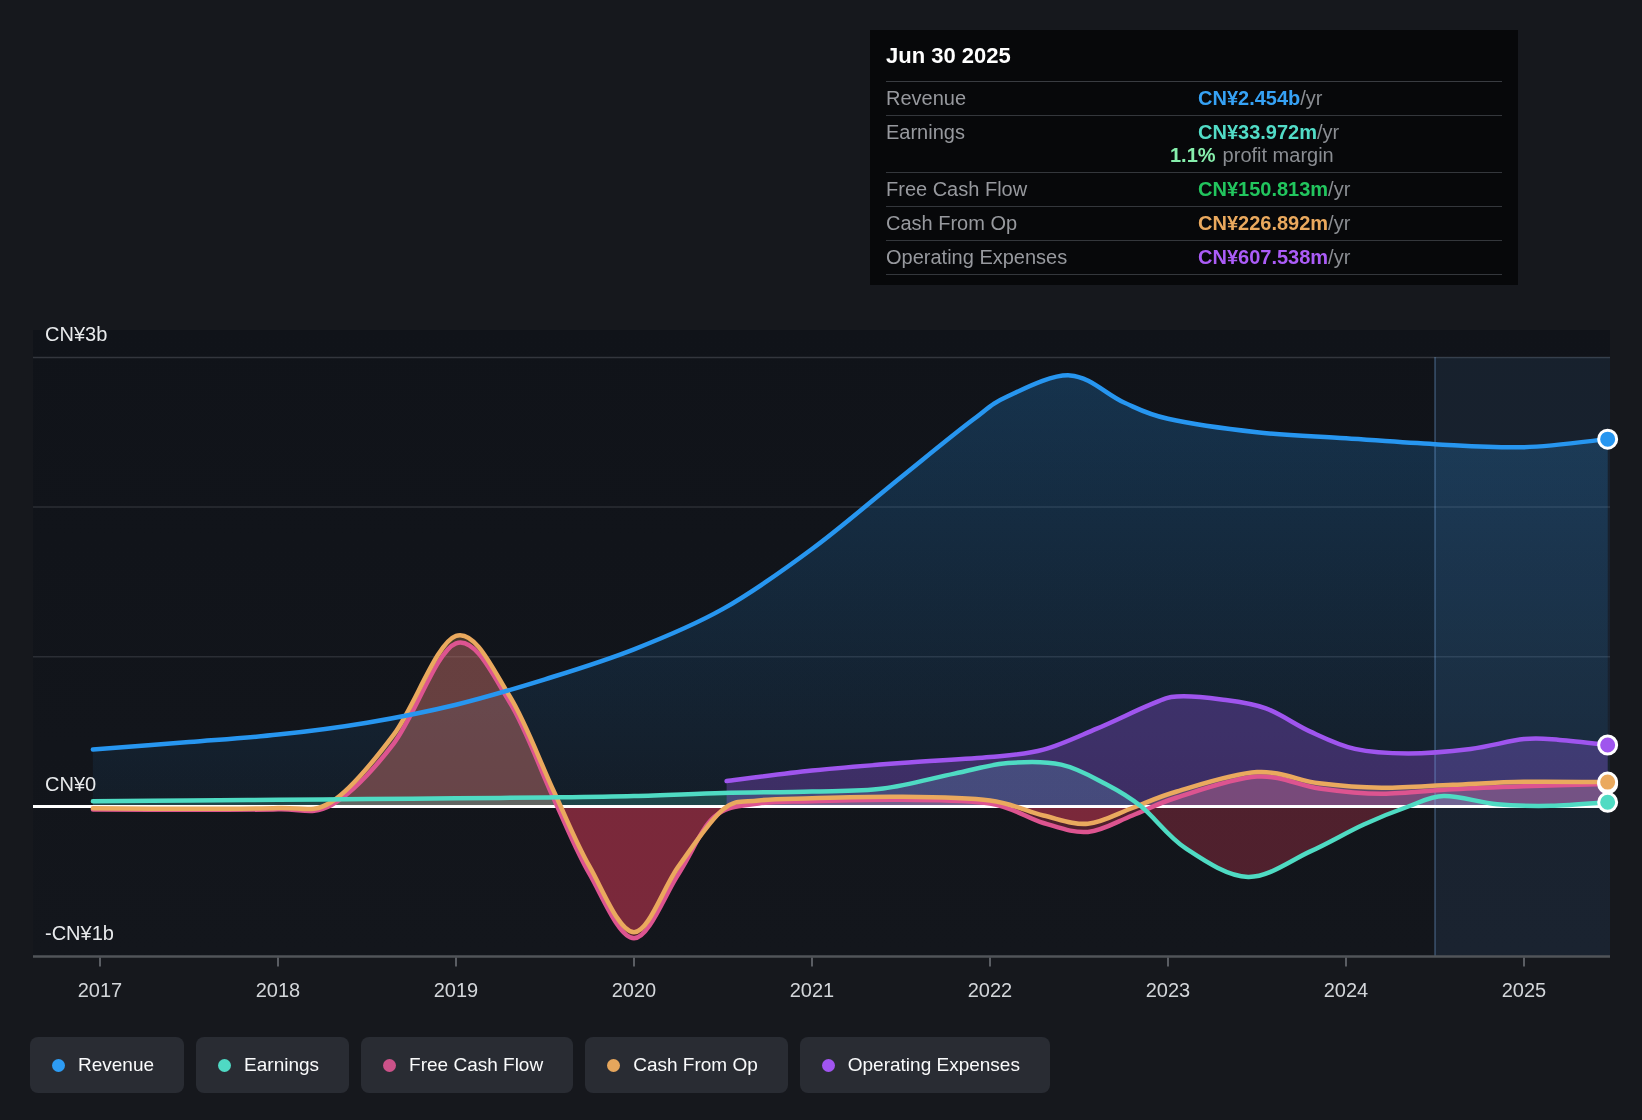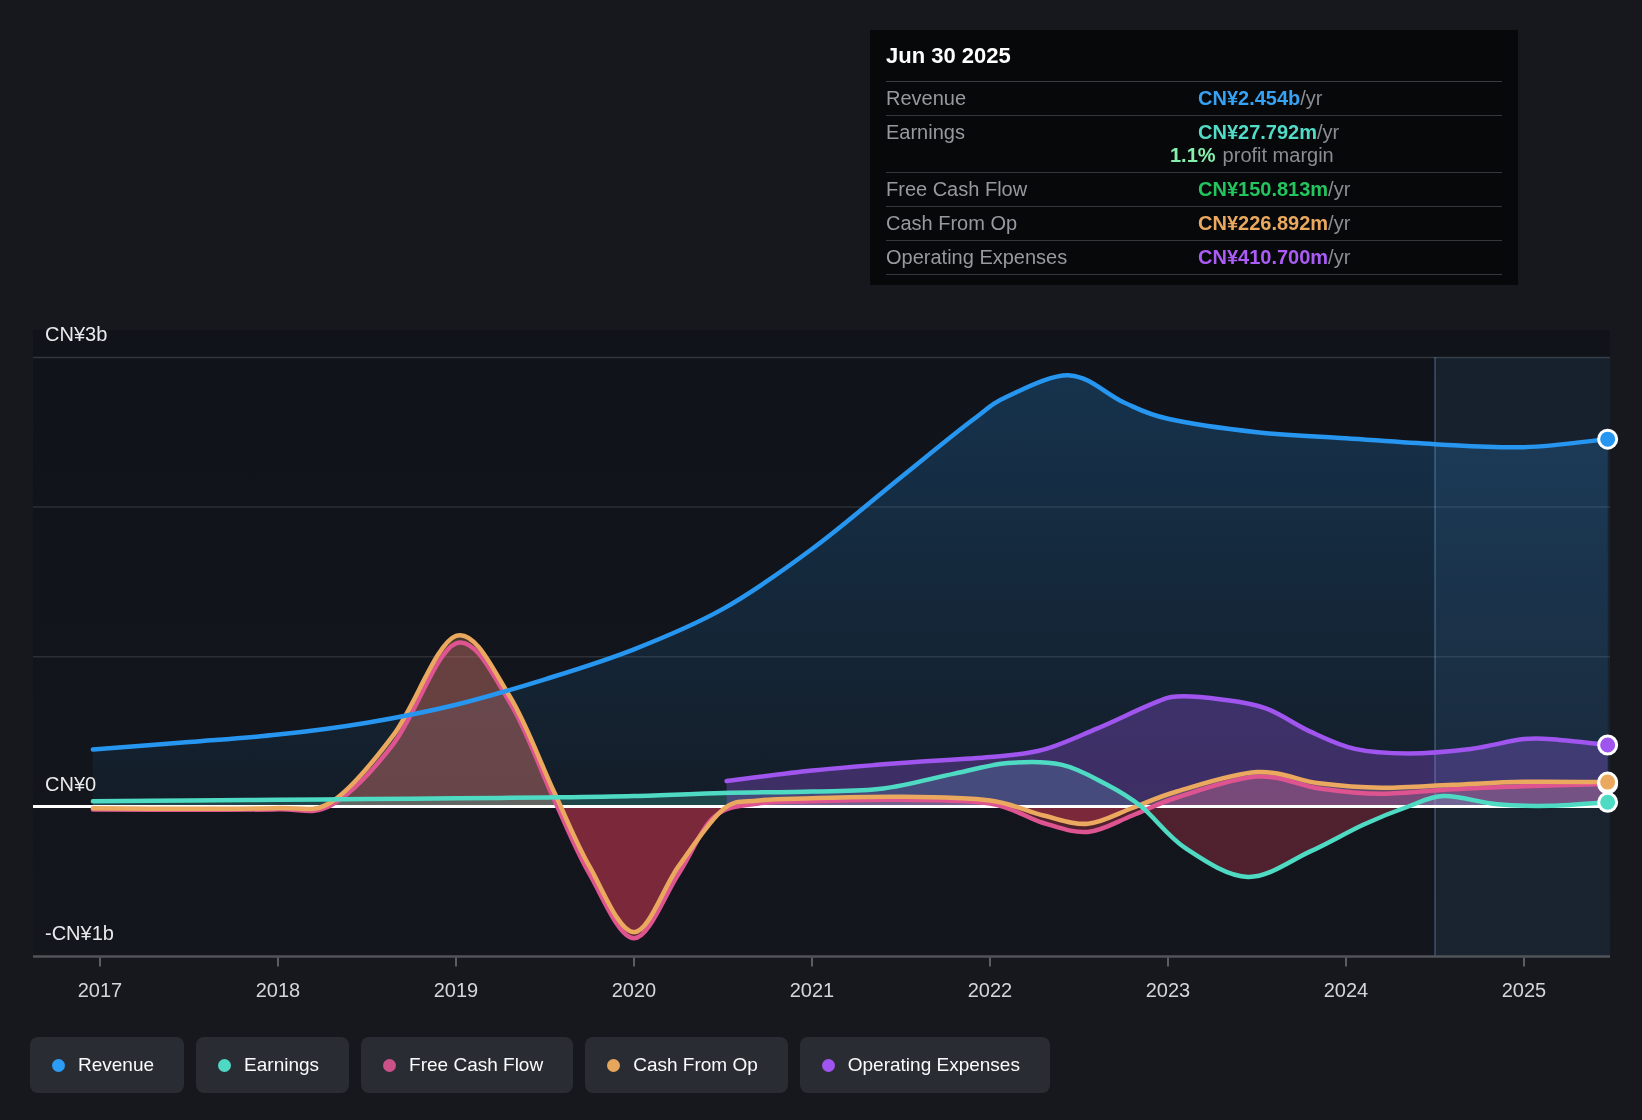--- a/index.html
+++ b/index.html
@@ -116,21 +116,21 @@
         <div class="tt-row">
           <div class="tt-line">
       <span class="tt-label">Revenue</span>
       <span class="tt-value" style="color:#36a2f5">CN¥2.454b</span>
       <span class="tt-suffix">/yr</span>
     </div>
         </div>
         <div class="tt-row">
           <div class="tt-line">
       <span class="tt-label">Earnings</span>
-      <span class="tt-value" style="color:#52dcc7">CN¥27.792m</span>
+      <span class="tt-value" style="color:#52dcc7">CN¥33.972m</span>
       <span class="tt-suffix">/yr</span>
     </div>
           <div class="tt-line">
       <span class="tt-label"></span>
       <span class="tt-margin-val">1.1%</span>
       <span class="tt-margin-label">profit margin</span>
     </div>
         </div>
         <div class="tt-row">
           <div class="tt-line">
@@ -142,21 +142,21 @@
         <div class="tt-row">
           <div class="tt-line">
       <span class="tt-label">Cash From Op</span>
       <span class="tt-value" style="color:#eaa95e">CN¥226.892m</span>
       <span class="tt-suffix">/yr</span>
     </div>
         </div>
         <div class="tt-row">
           <div class="tt-line">
       <span class="tt-label">Operating Expenses</span>
-      <span class="tt-value" style="color:#ab5cf7">CN¥410.700m</span>
+      <span class="tt-value" style="color:#ab5cf7">CN¥607.538m</span>
       <span class="tt-suffix">/yr</span>
     </div>
         </div>
       </div>
   </div>
 
   <div class="legend" id="legend">
       <div class="pill">
         <span class="dot" style="background:#2d9cf4"></span>
         <span>Revenue</span>

